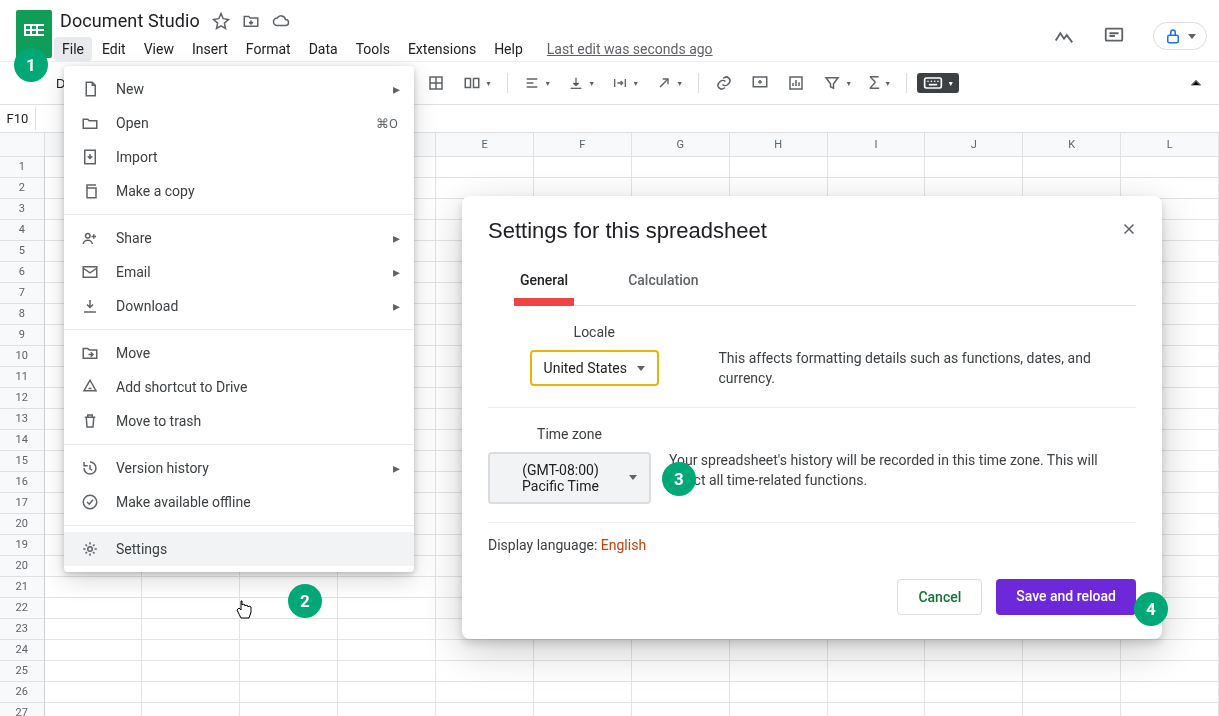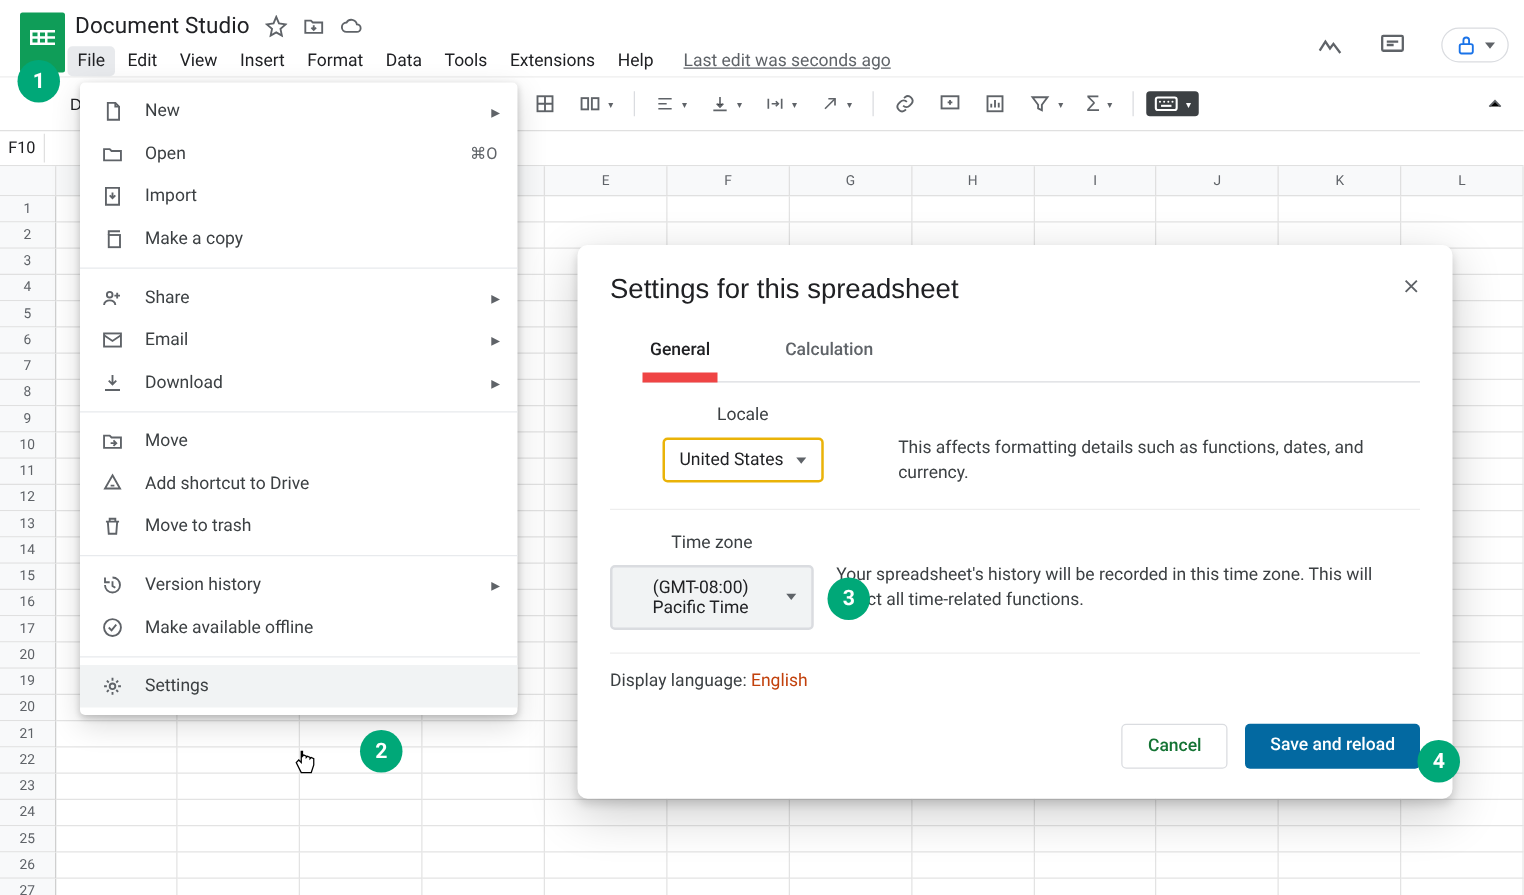--- a/index.html
+++ b/index.html
@@ -102,21 +102,21 @@
     border:2px solid #eab308; border-radius:4px; padding:8px 12px;
     display:inline-flex; align-items:center; gap:10px; cursor:pointer; background:#fff;
   }
   .select-box.shaded { background:#f1f3f4; border-color:#dadce0;}
   .sect-desc { color:#3c4043; font-size:14px; line-height:1.45; }
   .lang-row { padding:14px 0 0 0; color:#3c4043;}
   .lang-row a { color:#c2410c; text-decoration:none;}
   .dlg-actions { display:flex; justify-content:flex-end; gap:14px; margin-top:26px;}
   .btn { padding:9px 20px; border-radius:4px; font-weight:500; cursor:pointer; font-size:14px;}
   .btn-outline { border:1px solid #dadce0; color:#137333; background:#fff;}
-  .btn-primary { background:#0369a1; color:#fff;}
+  .btn-primary { background:#6d28d9; color:#fff;}
   
   .badge {
     position:absolute; width:34px; height:34px; border-radius:50%; background:#00a878;
     color:#fff; font-weight:700; font-size:17px; display:flex; align-items:center; justify-content:center;
     z-index:50;
   }
   .cursor-hand {
     position:absolute; width:16px; height:18px; z-index:40;
   }
   svg { display:block; }

